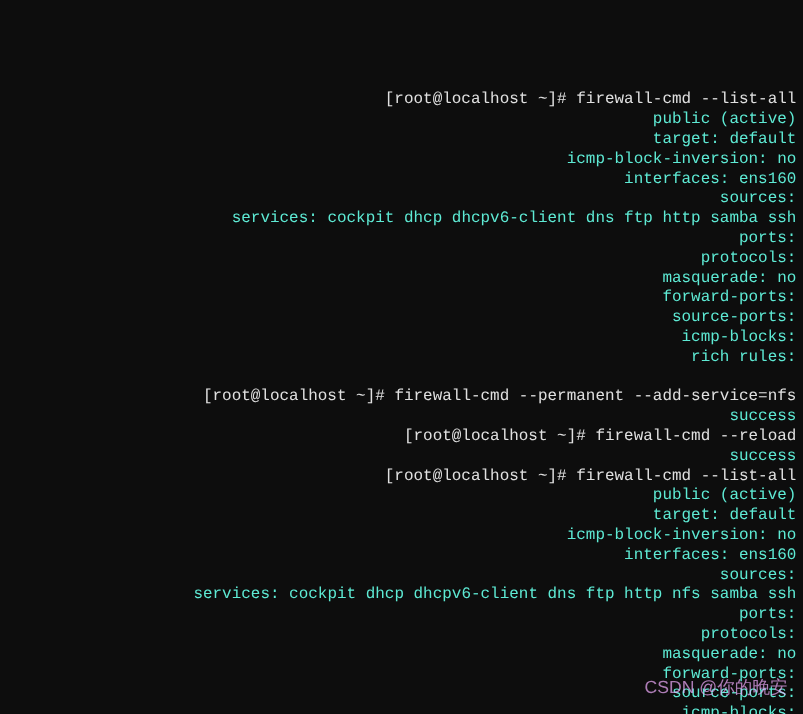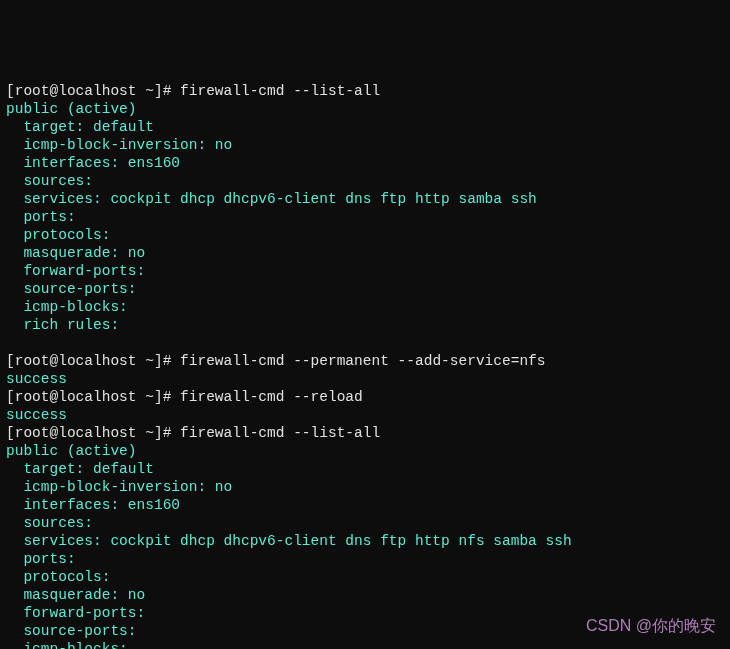--- a/index.html
+++ b/index.html
@@ -16,20 +16,21 @@
       padding: 10px 6px;
       width: 730px;
       height: 649px;
       position: relative;
       white-space: pre;
       overflow: hidden;
     }
     .line {
       display: block;
       min-height: 18px;
+      text-align: right;
     }
     .prompt-bracket { color: #e0e0e0; }
     .prompt-user { color: #e0e0e0; }
     .prompt-tilde { color: #e0e0e0; }
     .command { color: #e0e0e0; }
     .output { color: #5eead4; }
     .watermark {
       position: absolute;
       bottom: 14px;
       right: 14px;

